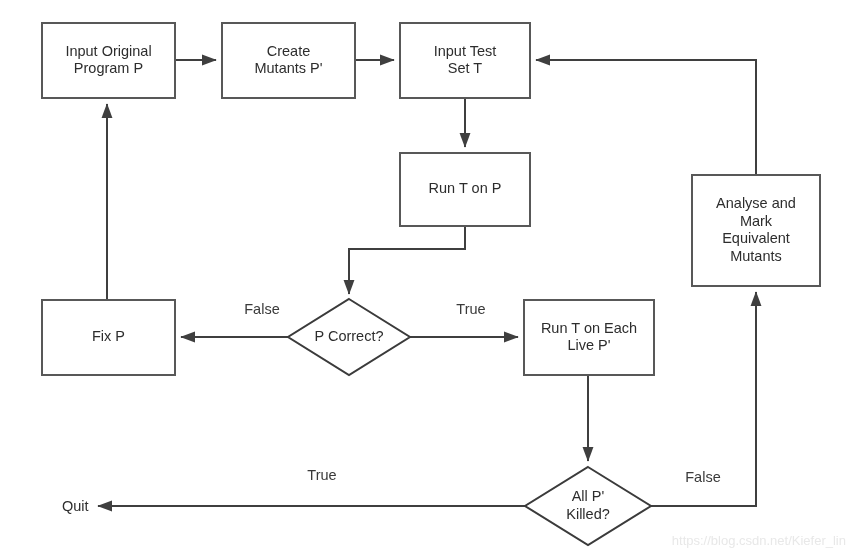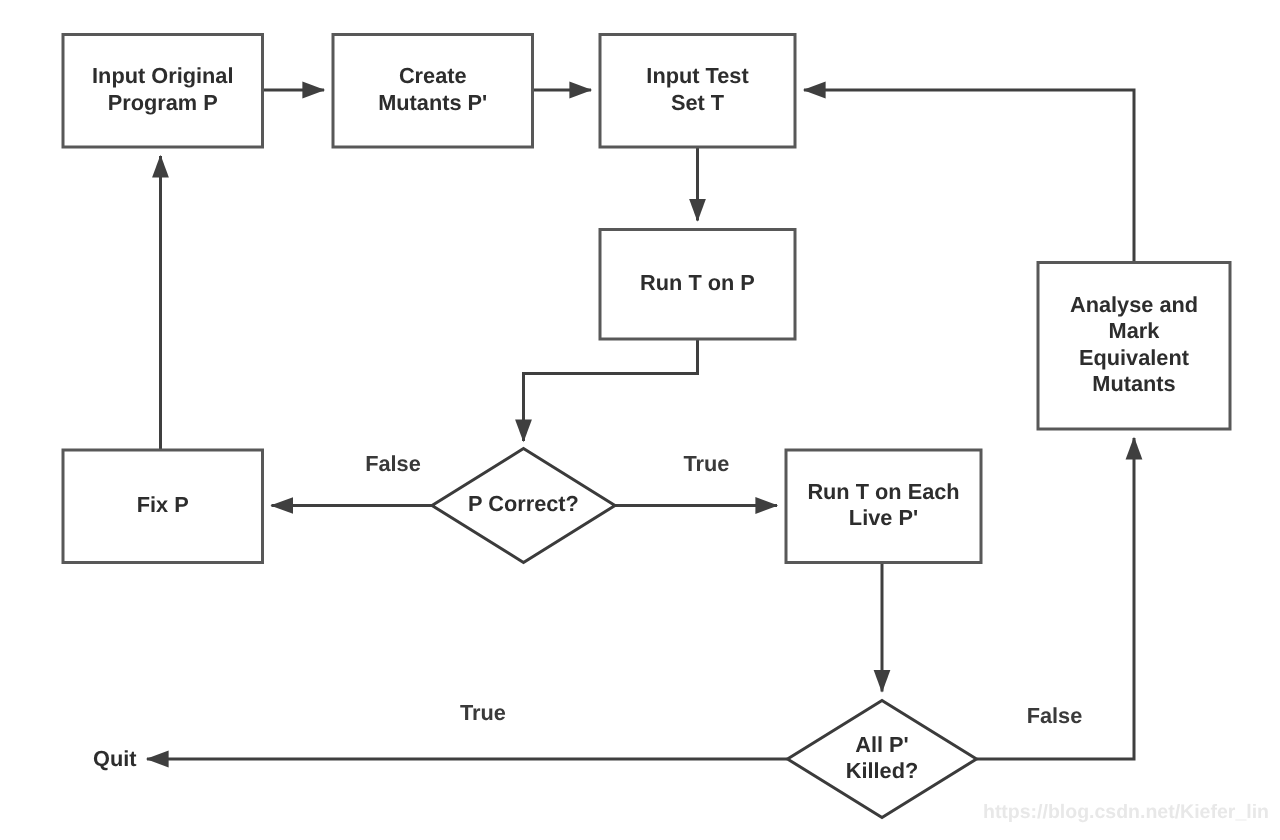--- a/index.html
+++ b/index.html
@@ -10,21 +10,20 @@
   }
   body {
     font-family: "Liberation Sans", sans-serif;
   }
   #canvas {
     position: relative;
     width: 853px;
     height: 560px;
     background: #ffffff;
     overflow: hidden;
-    font-weight: bold;
   }
   svg.flow {
     position: absolute;
     top: 0;
     left: 0;
     width: 853px;
     height: 560px;
   }
   .node-rect {
     fill: #ffffff;

